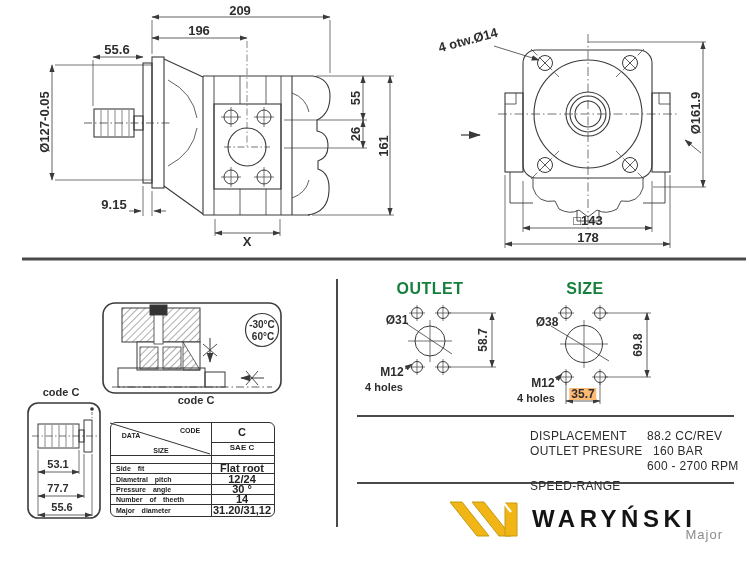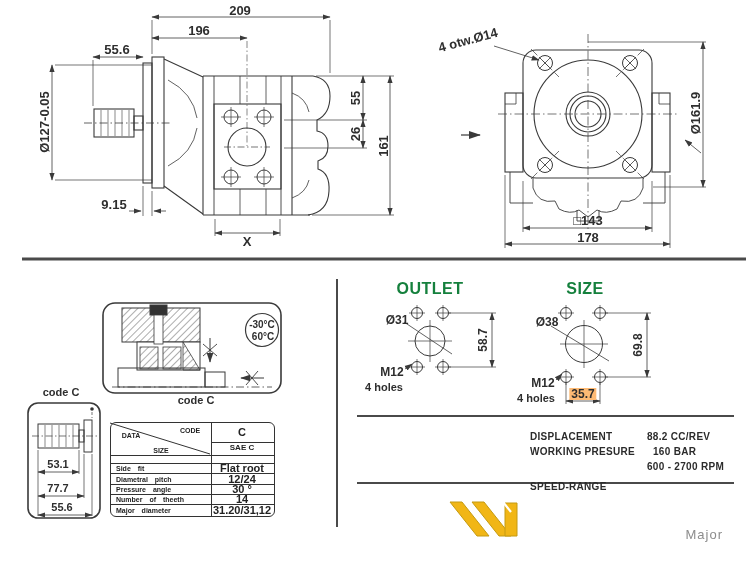--- a/index.html
+++ b/index.html
@@ -14,22 +14,22 @@
   .title{font-size:16px;letter-spacing:.5px;color:#15803d;}
   
   #spline-table{position:absolute;left:110px;top:422px;width:163px;height:93px;
       border:1.5px solid #333;border-radius:6px;background:transparent;}
   .tl{position:absolute;background:#333;}
   .cell{position:absolute;transform:translate(-50%,-50%);font-weight:bold;color:#222;
         white-space:nowrap;line-height:1;}
   .rowlbl{position:absolute;transform:translate(0,-50%);font-weight:bold;color:#222;
         white-space:nowrap;line-height:1;font-size:7px;word-spacing:5px;}
   
-  .spec-lbl{position:absolute;transform:translate(0,-50%);font-weight:bold;color:#2b2b2b;
-        font-size:10px;letter-spacing:.3px;white-space:nowrap;}
+  .spec-lbl{position:absolute;transform:translate(0,-50%);font-weight:normal;color:#2b2b2b;
+        font-size:12px;letter-spacing:.3px;white-space:nowrap;}
   
   #brand-name{position:absolute;left:532px;top:505px;font-weight:bold;font-size:24px;
         letter-spacing:4.5px;color:#141414;}
   #brand-sub{position:absolute;right:27px;top:527px;font-size:13px;letter-spacing:1px;
         color:#8c8c8c;}
 </style>
 </head>
 <body>
 
 <div id="canvas">
@@ -349,20 +349,21 @@
 
     <span class="cell s7" style="left:131px;top:45px">Flat root</span>
     <span class="cell s7" style="left:131px;top:56px">12/24</span>
     <span class="cell s7" style="left:131px;top:66px">30 °</span>
     <span class="cell s7" style="left:131px;top:76px">14</span>
     <span class="cell s7" style="left:131px;top:87px">31.20/31,12</span>
   </div>
 
   <span class="spec-lbl" style="left:530px;top:436px">DISPLACEMENT</span>
   <span class="spec-lbl" style="left:647px;top:436px">88.2 CC/REV</span>
-  <span class="spec-lbl" style="left:530px;top:451px">WORKING PRESURE</span>
+  <span class="spec-lbl" style="left:530px;top:451px">OUTLET PRESURE</span>
   <span class="spec-lbl" style="left:653px;top:451px">160 BAR</span>
   <span class="spec-lbl" style="left:530px;top:486px">SPEED-RANGE</span>
   <span class="spec-lbl" style="left:647px;top:466px">600 - 2700 RPM</span>
 
+  <span id="brand-name">WARYŃSKI</span>
   <span id="brand-sub">Major</span>
 
 </div>
 
 </body></html>

